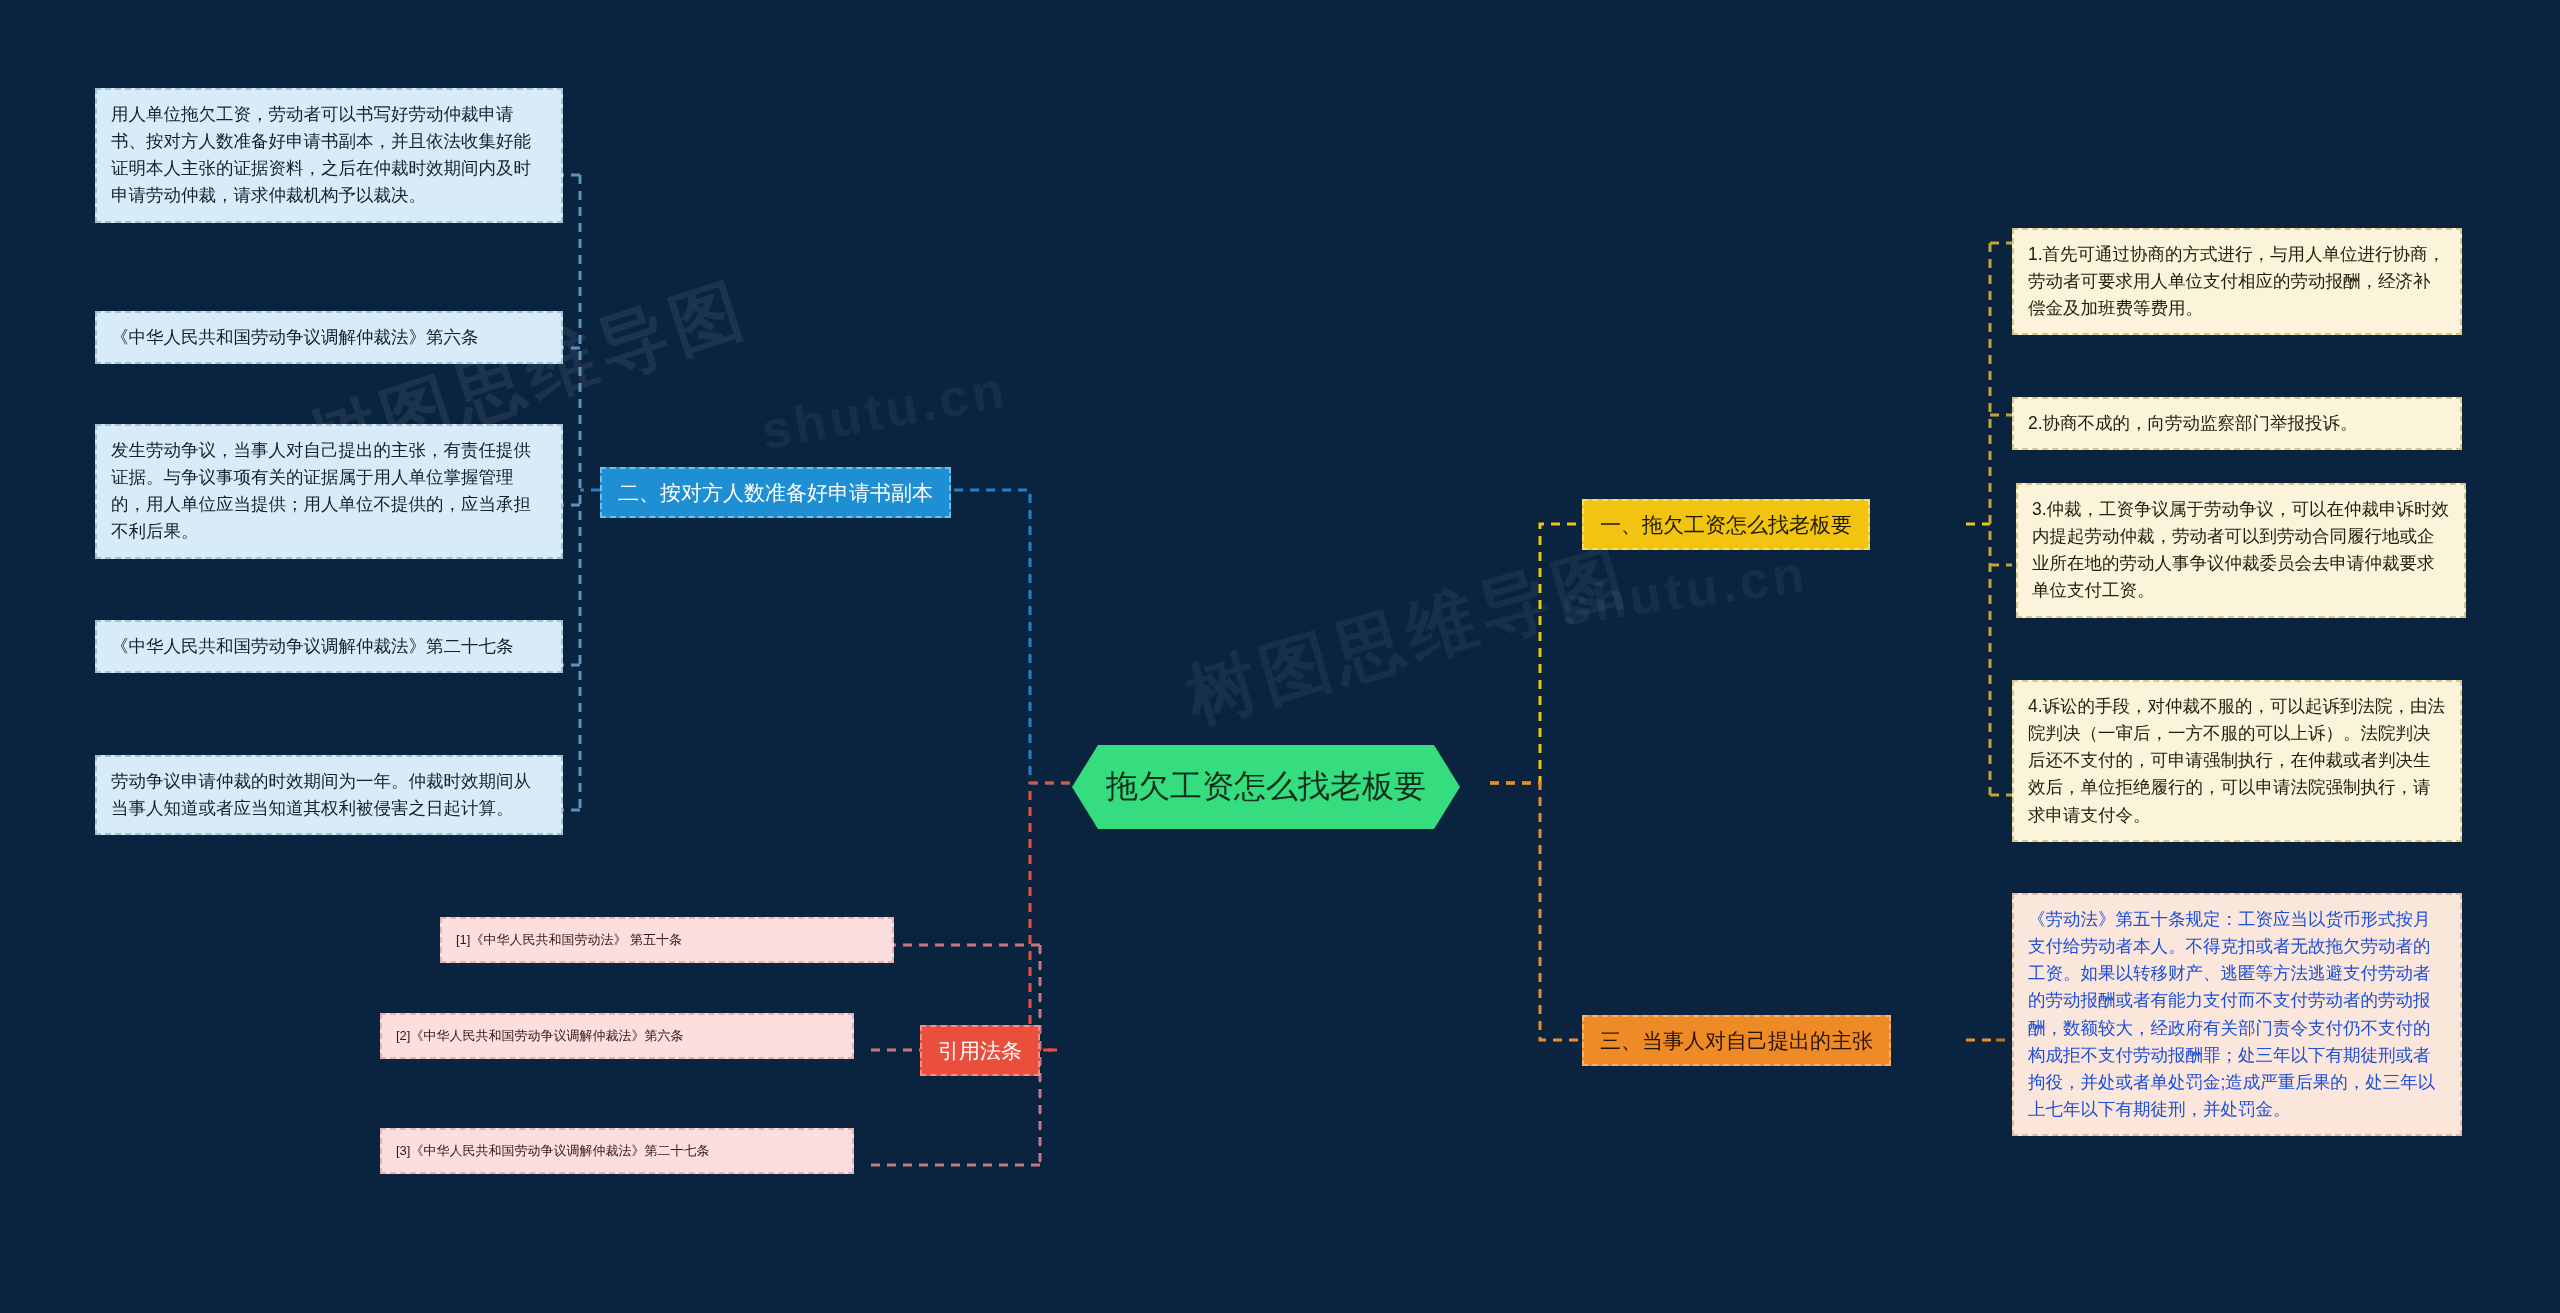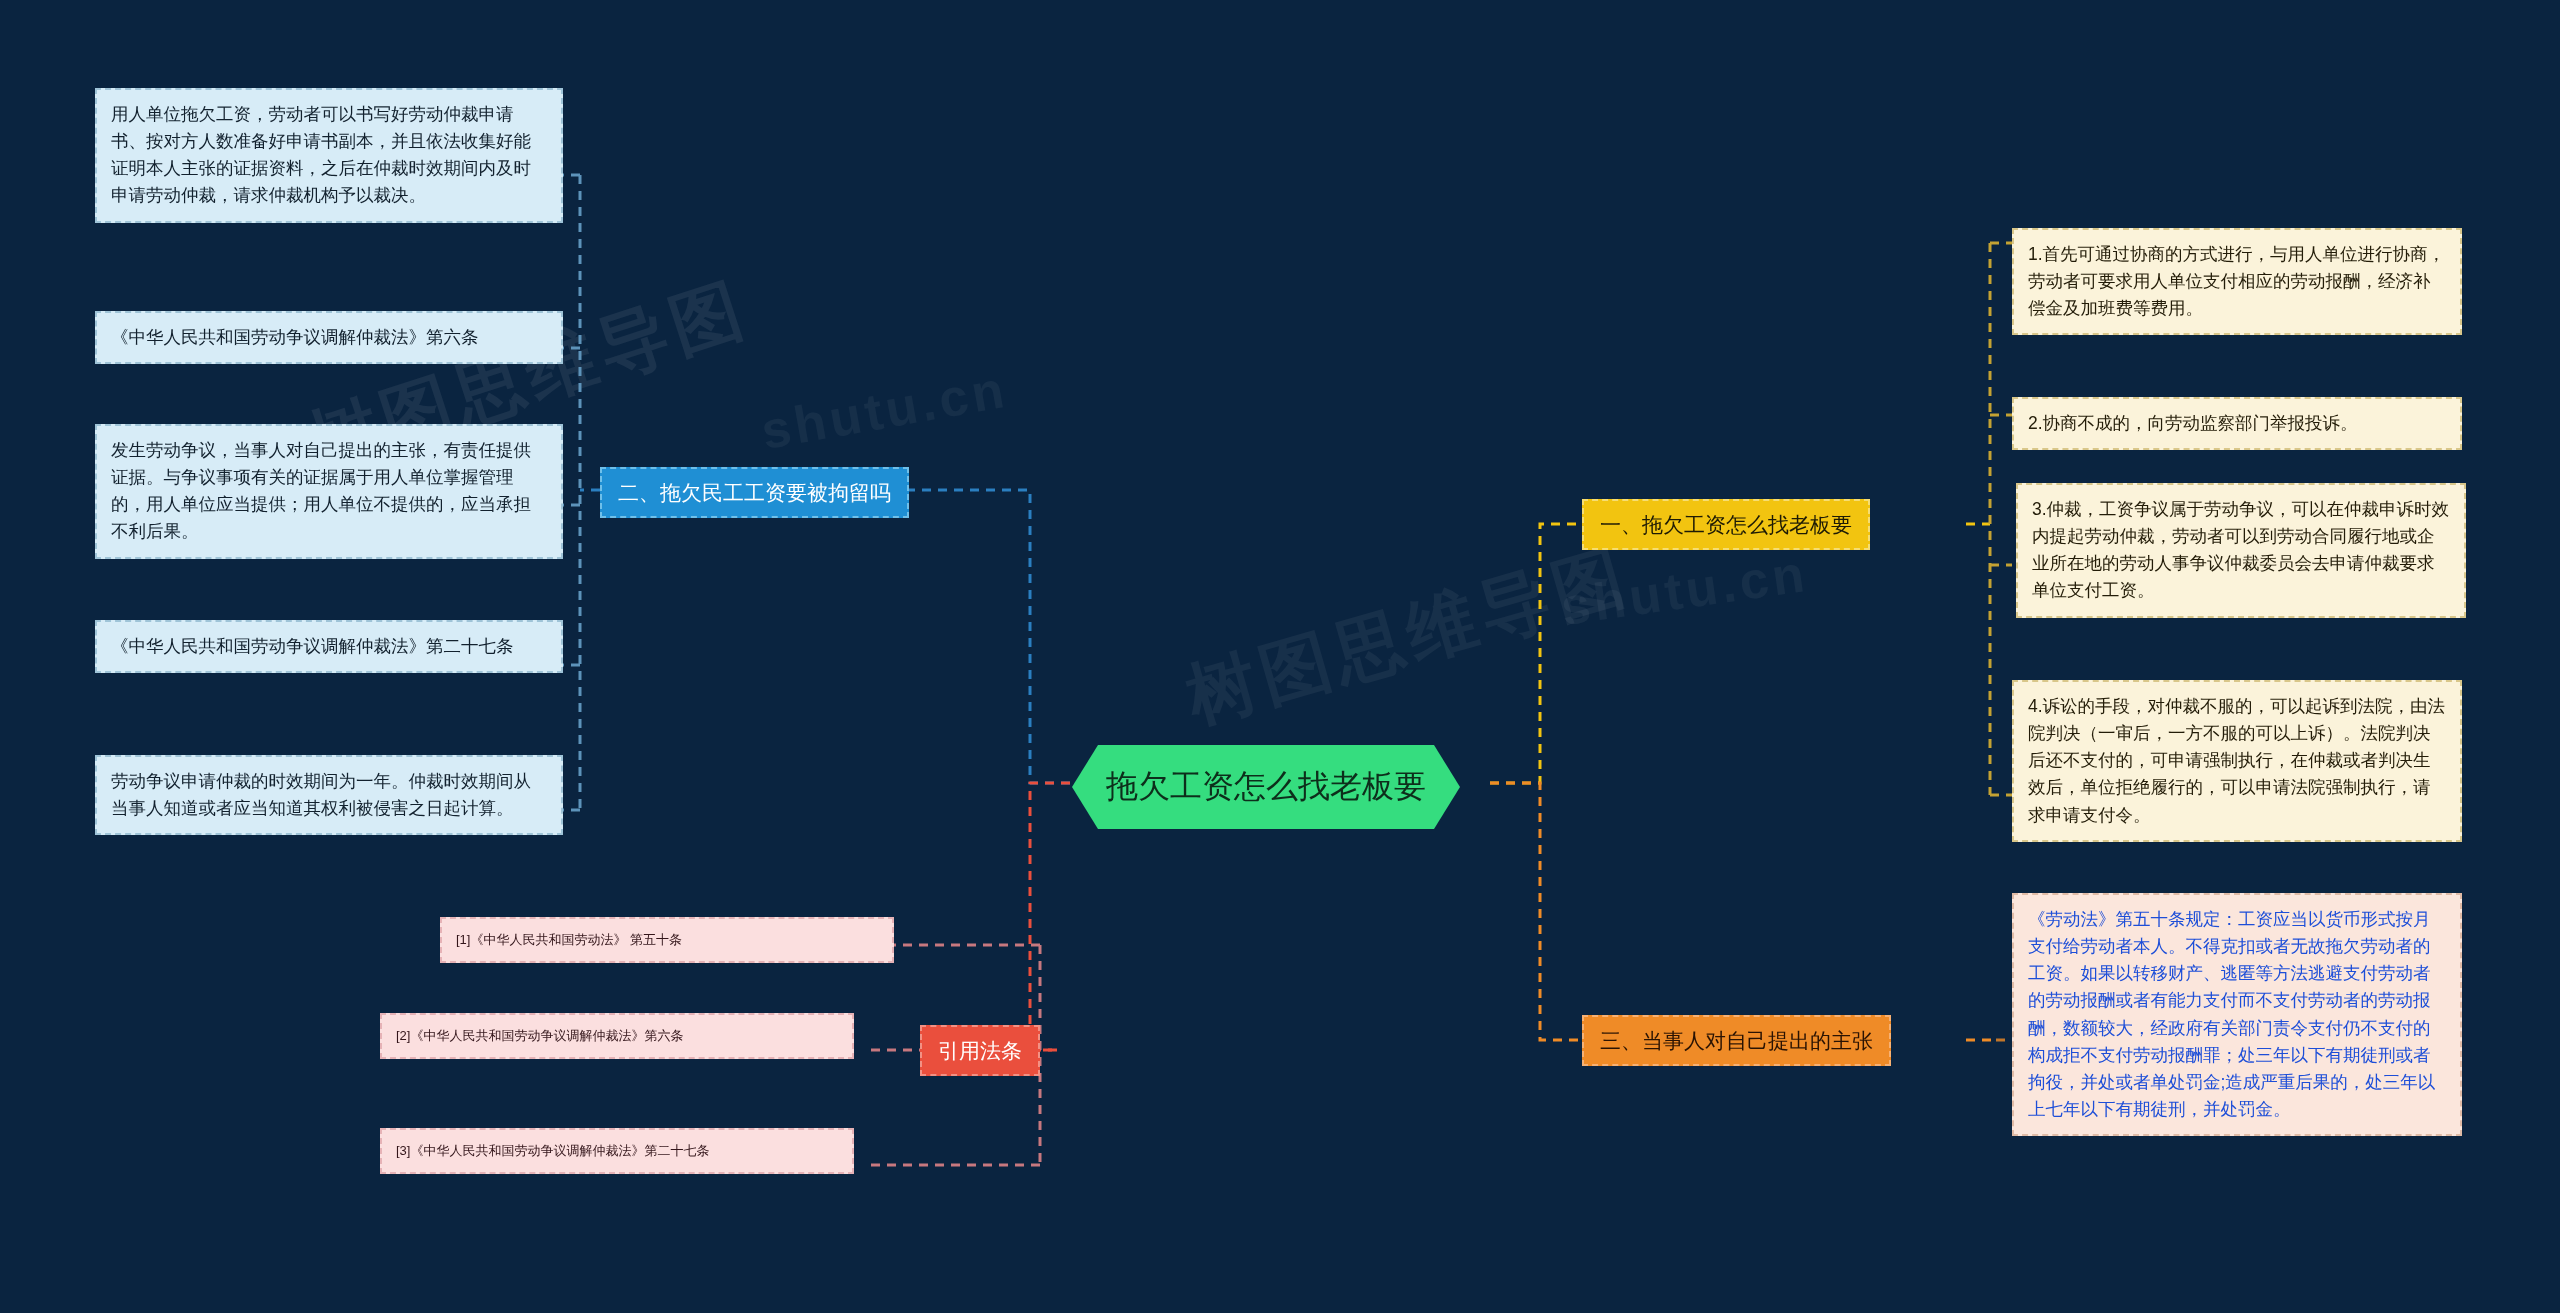--- a/index.html
+++ b/index.html
@@ -128,21 +128,21 @@
     <path d="M580 175 L580 810" fill="none" stroke="#5d93ba" stroke-width="3" stroke-dasharray="9 7"></path>
     <path d="M580 175 L562 175 M580 348 L562 348 M580 505 L562 505 M580 665 L562 665 M580 810 L562 810" fill="none" stroke="#5d93ba" stroke-width="3" stroke-dasharray="9 7"></path>
 
     <path d="M1057 1050 L1040 1050" fill="none" stroke="#ea4f3d" stroke-width="3" stroke-dasharray="9 7"></path>
     <path d="M1040 945 L1040 1165" fill="none" stroke="#c7787f" stroke-width="3" stroke-dasharray="9 7"></path>
     <path d="M1040 945 L894 945 M1040 1050 L864 1050 M1040 1165 L864 1165" fill="none" stroke="#c7787f" stroke-width="3" stroke-dasharray="9 7"></path>
   </svg>
 
   <div class="center" style="left:1072px;top:745px;">拖欠工资怎么找老板要</div>
 
-  <div class="chip chip-blue" style="left:600px;top:467px;">二、拖欠民工工资要被拘留吗</div>
+  <div class="chip chip-blue" style="left:600px;top:467px;">二、按对方人数准备好申请书副本</div>
 
   <div class="node leaf-blue" style="left:95px;top:88px;width:468px;">用人单位拖欠工资，劳动者可以书写好劳动仲裁申请书、按对方人数准备好申请书副本，并且依法收集好能证明本人主张的证据资料，之后在仲裁时效期间内及时申请劳动仲裁，请求仲裁机构予以裁决。</div>
 
   <div class="node leaf-blue" style="left:95px;top:311px;width:468px;">《中华人民共和国劳动争议调解仲裁法》第六条</div>
 
   <div class="node leaf-blue" style="left:95px;top:424px;width:468px;">发生劳动争议，当事人对自己提出的主张，有责任提供证据。与争议事项有关的证据属于用人单位掌握管理的，用人单位应当提供；用人单位不提供的，应当承担不利后果。</div>
 
   <div class="node leaf-blue" style="left:95px;top:620px;width:468px;">《中华人民共和国劳动争议调解仲裁法》第二十七条</div>
 
   <div class="node leaf-blue" style="left:95px;top:755px;width:468px;">劳动争议申请仲裁的时效期间为一年。仲裁时效期间从当事人知道或者应当知道其权利被侵害之日起计算。</div>

